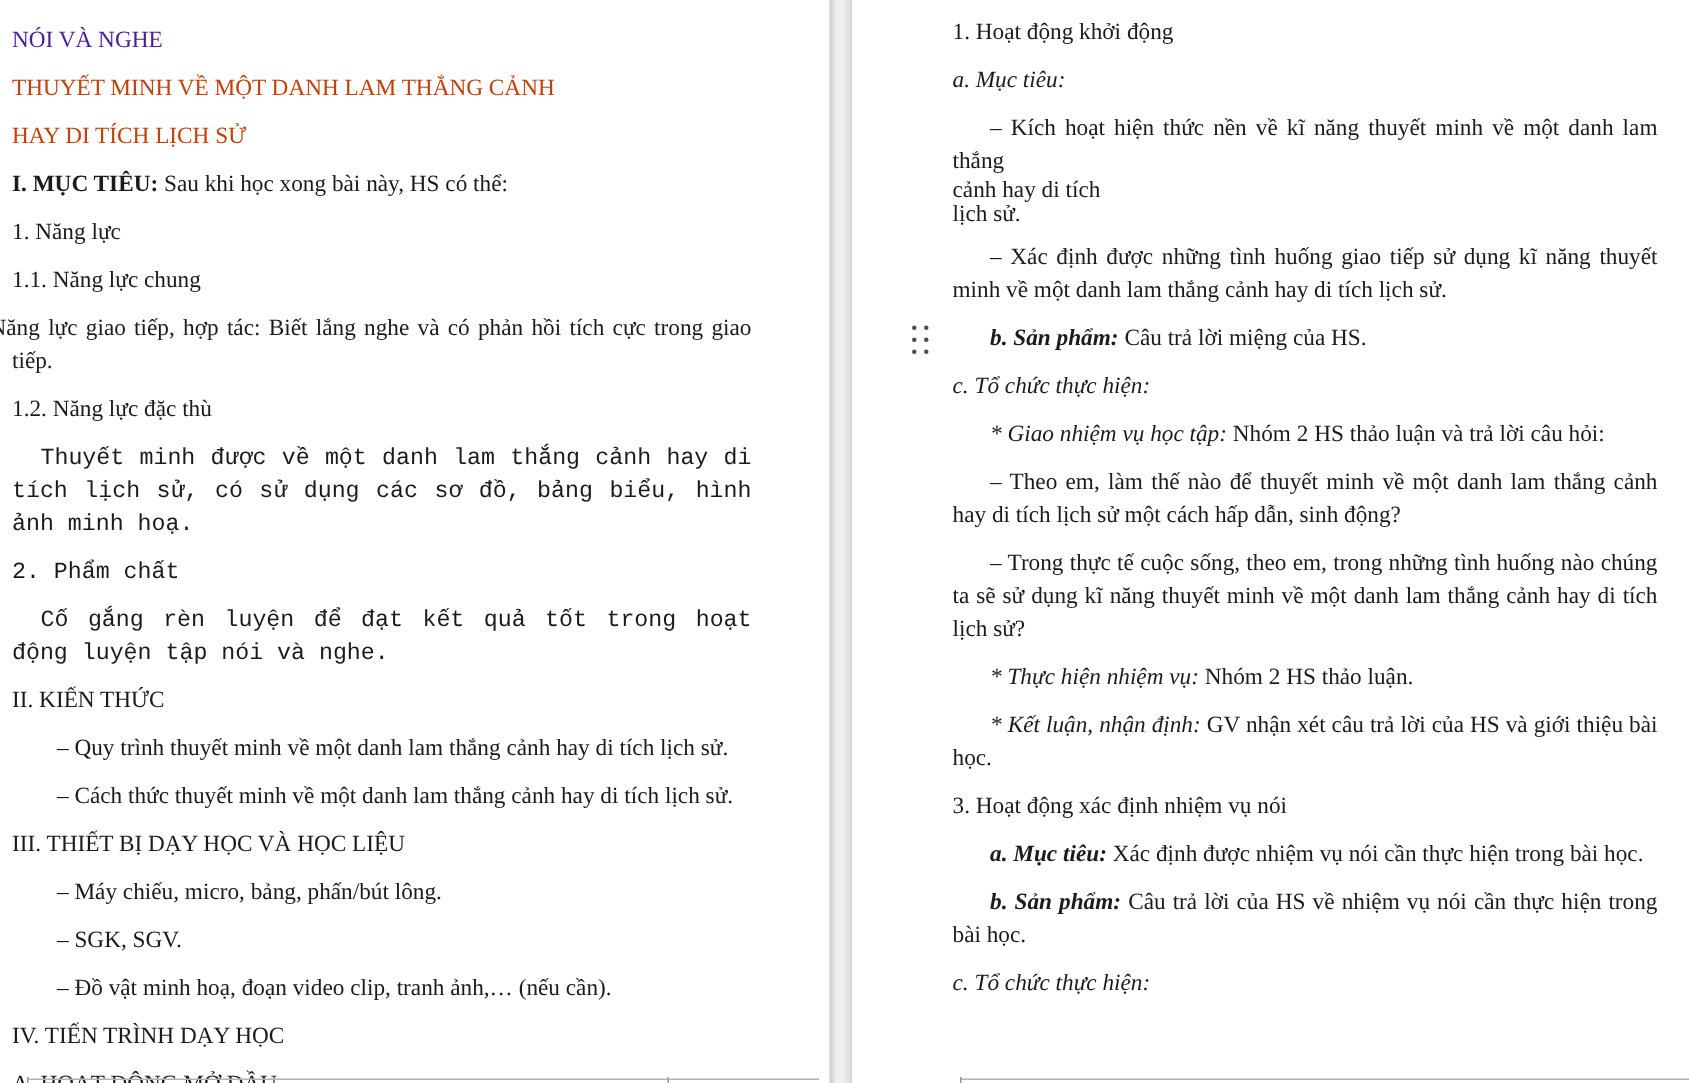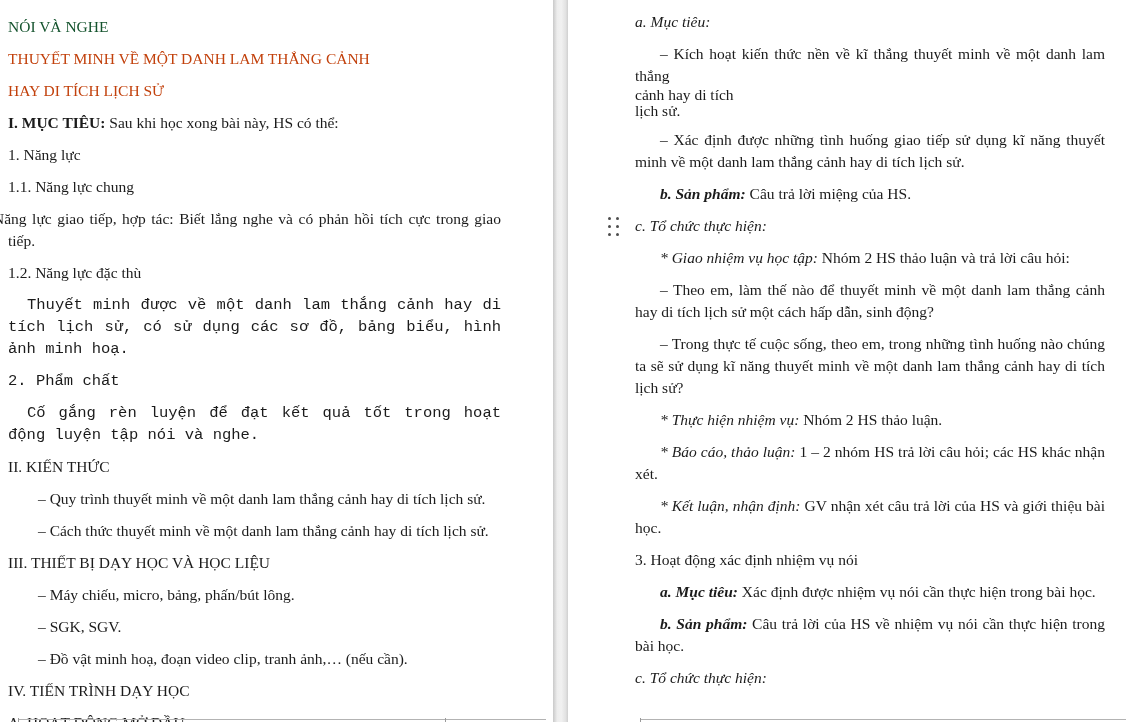--- a/index.html
+++ b/index.html
@@ -10,21 +10,21 @@
     color:#1b1b1b;
   }
   .page { position:absolute; top:0; height:722px; background:#ffffff; box-sizing:border-box; }
   .page-left  { left:0; width:553px; padding:6px 52px 0 8px; }
   .page-right { left:568px; width:558px; padding:1px 21px 0 67px; }
   .gutter {
     position:absolute; left:553px; top:0; width:15px; height:722px;
     background:linear-gradient(90deg,#c9c9c9 0%,#ededed 28%,#f1f1f1 55%,#e2e2e2 85%,#cfcfcf 100%);
   }
   .doc p, .doc h3 { margin:10px 0; line-height:22px; font-size:15.5px; font-weight:normal; text-align:justify; }
-  .kicker { color:#14532d; font-weight:bold; margin:2px 0 8px 2px; font-size:15.5px; line-height:22px; text-align:left; }
+  .kicker { color:#4c1d95; font-weight:bold; margin:2px 0 8px 2px; font-size:15.5px; line-height:22px; text-align:left; }
   .title  { color:#c2410c; font-weight:bold; text-align:center; margin:8px 0; font-size:16px; line-height:22px; }
   .title-last { margin-bottom:48px; }
   .b  { font-weight:bold; }
   .bi { font-weight:bold; font-style:italic; }
   .i  { font-style:italic; }
   .hd { font-weight:bold; text-align:left; }
   .ind10 { margin-left:10px;font-family:Liberation Mono, monospace; }
   .ind20 { margin-left:20px; }
   .fi  { text-indent:19px; }
   .dash { text-indent:30px; }
@@ -77,42 +77,42 @@
     <p class="dash">– SGK, SGV.</p>
     <p class="dash">– Đồ vật minh hoạ, đoạn video clip, tranh ảnh,… (nếu cần).</p>
 
     <p class="hd">IV. TIẾN TRÌNH DẠY HỌC</p>
     <p class="hd">A. HOẠT ĐỘNG MỞ ĐẦU</p>
   </div>
 
   <div class="gutter"></div>
 
   <div class="page page-right doc">
+    <p class="hd h1r">1. Hoạt động khởi động</p>
     <p class="bi sub">a. Mục tiêu:</p>
 
     <p>
-        <span class="line-block line-first">– Kích hoạt kiến thức nền về kĩ thắng thuyết minh về một danh lam thắng</span>
+        <span class="line-block line-first">– Kích hoạt hiện thức nền về kĩ năng thuyết minh về một danh lam thắng</span>
         <span class="line-block line-tight">cảnh hay di tích</span>
         <span class="line-block line-tight">lịch sử.</span>
       </p>
 
     <p class="fi2">– Xác định được những tình huống giao tiếp sử dụng kĩ năng thuyết minh về một danh lam thắng cảnh hay di tích lịch sử.</p>
 
     <p class="fi2"><span class="bi">b. Sản phẩm:</span><span> Câu trả lời miệng của HS.</span></p>
 
     <p class="bi sub">c. Tổ chức thực hiện:</p>
 
     <p class="fi2"><span class="i">* Giao nhiệm vụ học tập:</span><span> Nhóm 2 HS thảo luận và trả lời câu hỏi:</span></p>
 
     <p class="fi2">– Theo em, làm thế nào để thuyết minh về một danh lam thắng cảnh hay di tích lịch sử một cách hấp dẫn, sinh động?</p>
     <p class="fi2">– Trong thực tế cuộc sống, theo em, trong những tình huống nào chúng ta sẽ sử dụng kĩ năng thuyết minh về một danh lam thắng cảnh hay di tích lịch sử?</p>
 
     <p class="fi2"><span class="i">* Thực hiện nhiệm vụ:</span><span> Nhóm 2 HS thảo luận.</span></p>
 
-    <p class="fi2"><span class="i">* Báo cáo, thảo luận:</span><span> 1 – 2 nhóm HS trả lời câu hỏi; các HS khác nhận xét.</span></p>
 
     <p class="fi2"><span class="i">* Kết luận, nhận định:</span><span> GV nhận xét câu trả lời của HS và giới thiệu bài học.</span></p>
 
     <p class="hd h1r">3. Hoạt động xác định nhiệm vụ nói</p>
 
     <p class="fi2"><span class="bi">a. Mục tiêu:</span><span> Xác định được nhiệm vụ nói cần thực hiện trong bài học.</span></p>
 
     <p class="fi2"><span class="bi">b. Sản phẩm:</span><span> Câu trả lời của HS về nhiệm vụ nói cần thực hiện trong bài học.</span></p>
 
     <p class="bi sub">c. Tổ chức thực hiện:</p>

